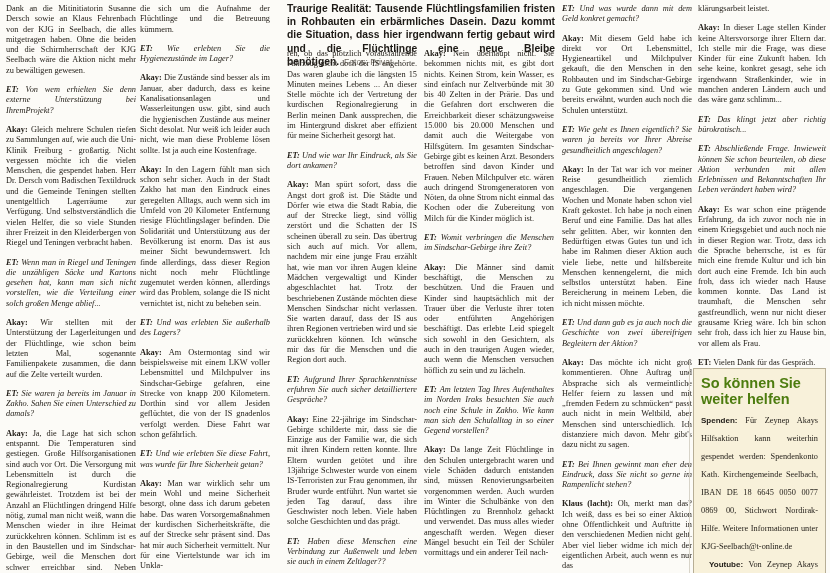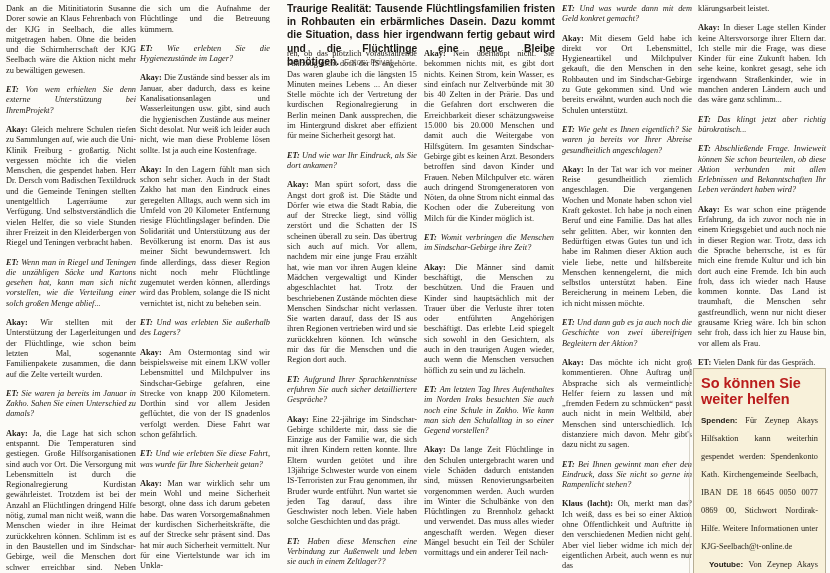--- a/index.html
+++ b/index.html
@@ -32,21 +32,21 @@
     font-weight:normal;font-size:8.6px;color:#6f6a62;
     margin-left:5px;white-space:nowrap;
   }
   .infobox{
     position:absolute;left:693px;top:368px;width:133px;height:240px;
     background:#f8f1da;border:1px solid #b7ae95;
     box-sizing:border-box;padding:6px 7px;
   }
   .box-title{
     font-family:"Liberation Sans", sans-serif;
-    font-size:14.5px;line-height:16px;font-weight:bold;color:#b91c1c;
+    font-size:14.5px;line-height:16px;font-weight:bold;color:#4d7c0f;
     margin-bottom:5px;
   }
   .box-para{
     margin:0;font-size:8.3px;line-height:18px;text-align:justify;hyphens:auto;
   }
   .box-para .lead{
     font-family:"Liberation Sans", sans-serif;font-weight:bold;font-size:8px;
   }
   .box-para.indent{text-indent:8px;}
   .colrule{position:absolute;top:360px;bottom:0;left:689px;width:1px;background:#d8d4c9;}
@@ -54,21 +54,21 @@
 </head>
 <body>
 
 <div class="page" style="background: rgb(252, 251, 247); color: rgb(38, 34, 28);">
 
   <div class="caption">
     <span>Traurige Realität: Tausende Flüchtlingsfamilien fristen in Rohbauten ein erbärmliches Dasein. Dazu kommt die Situation, dass hier irgendwann fertig gebaut wird und die Flüchtlinge eine neue Bleibe benötigen.</span><span class="cap-credit">Fotos: Privat</span>
   </div>
 
   <div class="col c1" id="col-0">
-      <p class="para text">Dank an die Mitinitiatorin Susanne Dorer sowie an Klaus Fehrenbach von der KJG in Seelbach, die alles mitgetragen haben. Ohne die beiden und die Schirmherrschaft der KJG Seelbach wäre die Aktion nicht mehr zu bewältigen gewesen.</p>
+      <p class="para text">Dank an die Mitinitiatorin Susanne Dersch sowie an Klaus Fehrenbach von der KJG in Seelbach, die alles mitgetragen haben. Ohne die beiden und die Schirmherrschaft der KJG Seelbach wäre die Aktion nicht mehr zu bewältigen gewesen.</p>
       <p class="para q"><b class="lead">ET: </b>Von wem erhielten Sie denn externe Unterstützung bei IhremProjekt?</p>
       <p class="para a"><b class="lead">Akay: </b>Gleich mehrere Schulen riefen zu Sammlungen auf, wie auch die Uni-Klinik Freiburg - großartig. Nicht vergessen möchte ich die vielen Menschen, die gespendet haben. Herr Dr. Dersch vom Badischen Textildruck und die Gemeinde Teningen stellten unentgeltlich Lagerräume zur Verfügung. Und selbstverständlich die vielen Helfer, die so viele Stunden ihrer Freizeit in den Kleiderbergen von Riegel und Teningen verbracht haben.</p>
       <p class="para q"><b class="lead">ET: </b>Wenn man in Riegel und Teningen die unzähligen Säcke und Kartons gesehen hat, kann man sich nicht vorstellen, wie die Verteilung einer solch großen Menge ablief...</p>
       <p class="para a"><b class="lead">Akay: </b>Wir stellten mit der Unterstützung der Lagerleitungen und der Flüchtlinge, wie schon beim letzten Mal, sogenannte Familienpakete zusammen, die dann auf die Zelte verteilt wurden.</p>
       <p class="para q"><b class="lead">ET: </b>Sie waren ja bereits im Januar in Zakho. Sahen Sie einen Unterschied zu damals?</p>
       <p class="para a"><b class="lead">Akay: </b>Ja, die Lage hat sich schon entspannt. Die Temperaturen sind gestiegen. Große Hilfsorganisationen sind auch vor Ort. Die Versorgung mit Lebensmitteln ist durch die Regionalregierung Kurdistan gewährleistet. Trotzdem ist bei der Anzahl an Flüchtlingen dringend Hilfe nötig, zumal man nicht weiß, wann die Menschen wieder in ihre Heimat zurückkehren können. Schlimm ist es in den Baustellen und im Sindschar-Gebirge, weil die Menschen dort schwer erreichbar sind. Neben medizinischer Versor-</p>
     </div>
   <div class="col c2" id="col-1">
       <p class="para text">die sich um die Aufnahme der Flüchtlinge und die Betreuung kümmern.</p>
       <p class="para q"><b class="lead">ET: </b>Wie erlebten Sie die Hygienezustände im Lager?</p>

